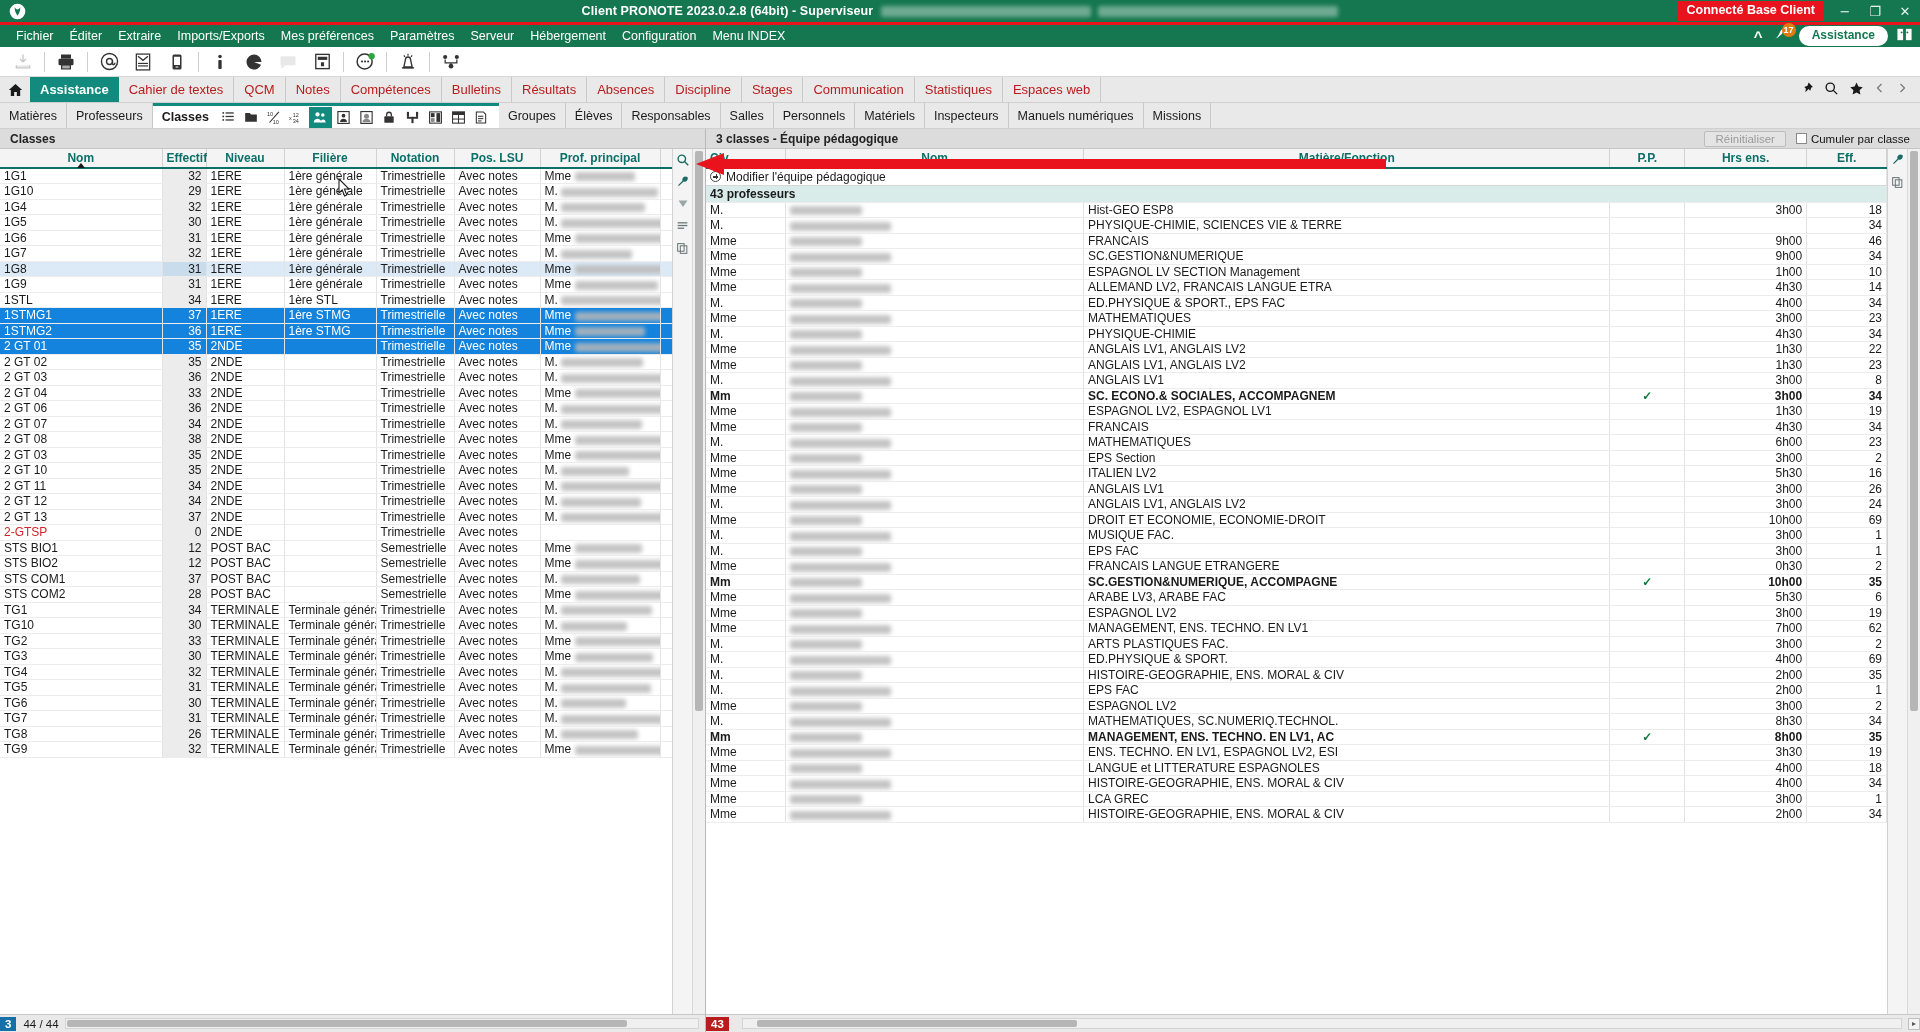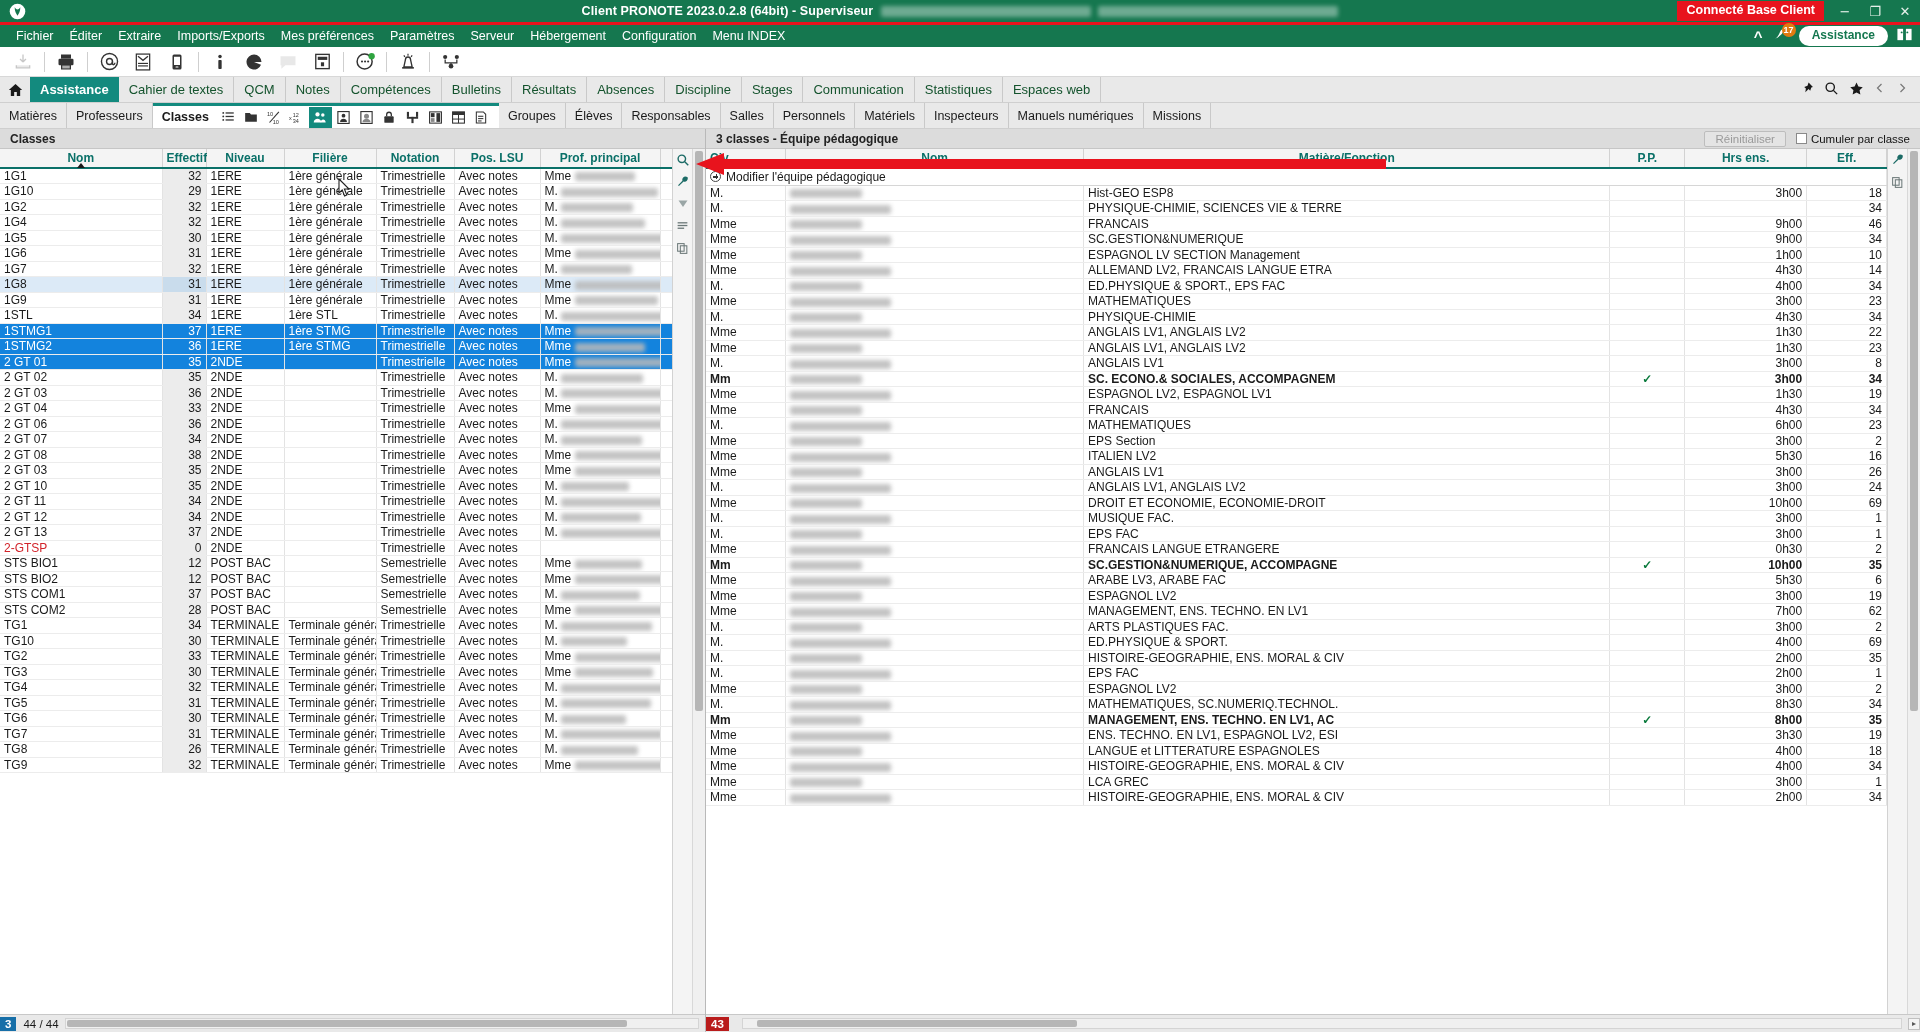--- a/index.html
+++ b/index.html
@@ -68,21 +68,21 @@
   .tool.disabled { opacity:.32; }
   .tsep { width:1px; height:20px; background:#cfcfcf; margin:0 4px; }
 
   
   .tabbar {
     height:26px; background:#e9e9e9; display:flex; align-items:stretch;
     border-bottom:1px solid #cfcfcf; font-size:13px;
   }
   .home-tab { width:30px; display:flex; align-items:center; justify-content:center; }
   .tabbar .tab {
-    display:flex; align-items:center; padding:0 10px; white-space:nowrap; color:#14532d;
+    display:flex; align-items:center; padding:0 10px; white-space:nowrap; color:#b91c1c;
     border-right:1px solid #c9c9c9;
   }
   .tabbar .tab.active { background:#138a7e; color:#fff; font-weight:bold; border-right:none; }
   .tabbar .tabicons { margin-left:auto; display:flex; align-items:center; gap:10px; padding:0 12px; }
 
   
   .subtabbar {
     height:26px; background:#e9e9e9; display:flex; align-items:stretch;
     font-size:12.5px; border-bottom:1px solid #cfcfcf;
   }
@@ -529,30 +529,20 @@
                 <td></td>
               </tr>
               <tr>
                 <td class="">1G10</td>
                 <td class="num">29</td>
                 <td>1ERE</td>
                 <td>1ère générale</td>
                 <td>Trimestrielle</td>
                 <td>Avec notes</td>
                 <td>M. <span class="blurcell" style="width:97px"></span></td>
-                <td></td>
-              </tr>
-              <tr>
-                <td class="">1G2</td>
-                <td class="num">32</td>
-                <td>1ERE</td>
-                <td>1ère générale</td>
-                <td>Trimestrielle</td>
-                <td>Avec notes</td>
-                <td>M. <span class="blurcell" style="width:72px"></span></td>
                 <td></td>
               </tr>
               <tr>
                 <td class="">1G4</td>
                 <td class="num">32</td>
                 <td>1ERE</td>
                 <td>1ère générale</td>
                 <td>Trimestrielle</td>
                 <td>Avec notes</td>
                 <td>M. <span class="blurcell" style="width:84px"></span></td>
@@ -987,20 +977,23 @@
             <th>P.P.</th>
             <th>Hrs ens.</th>
             <th>Eff.</th>
           </tr>
             </thead>
           <tbody id="team-body">
               <tr class="row-add">
                 <td colspan="6"><span class="plus-circ"></span><span>Modifier l'équipe pédagogique</span></td>
               </tr>
               <tr>
+                <td colspan="6" style="background:#d9ecea;font-weight:bold;height:17px">43 professeurs</td>
+              </tr>
+              <tr>
                 <td>M.</td>
                 <td><span class="blurcell" style="width:72px"></span></td>
                 <td>Hist-GEO ESP8</td>
                 <td style="text-align:center"></td>
                 <td class="num" style="background:transparent">3h00</td>
                 <td class="num" style="background:transparent">18</td>
               </tr>
               <tr>
                 <td>M.</td>
                 <td><span class="blurcell" style="width:101px"></span></td>

